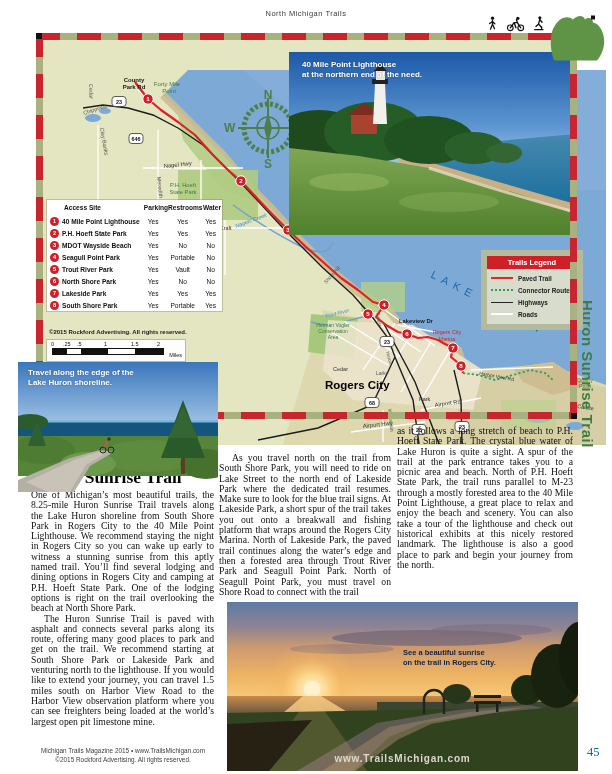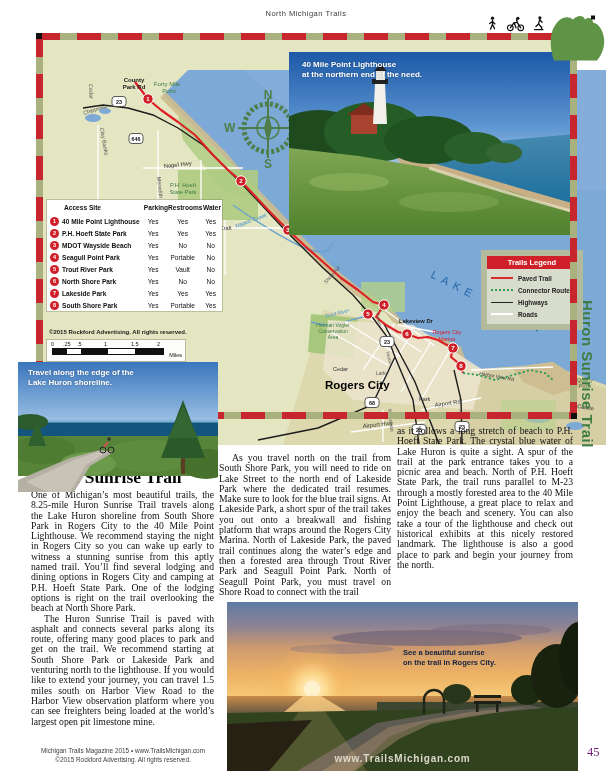--- a/index.html
+++ b/index.html
@@ -74,21 +74,21 @@
        color:#111;text-align:justify;z-index:5;}
   .col p{margin:0;}
   .col p.ind{text-indent:13px;}
   .col1{left:31px;top:490px;width:183px;}
   .col2{left:219px;top:425px;width:172px;margin-top:28px;}
   .col3{left:397px;top:426px;width:176px;}
   
   .foot{position:absolute;left:28px;top:747px;width:190px;text-align:center;font-size:6.4px;
         line-height:8.8px;color:#3d3d3d;}
   .pagenum{position:absolute;left:587px;top:745px;font-family:"Liberation Serif",serif;
-           font-size:12.5px;color:#701a75;}
+           font-size:12.5px;color:#0369a1;}
   
   .side-title{position:absolute;left:579px;top:300px;height:210px;writing-mode:vertical-rl;
               font-weight:bold;font-size:15px;color:#3e7c42;letter-spacing:.5px;z-index:6;}
 </style>
 </head>
 <body>
 
 <div class="page">
 
   <div class="hdr-title">North Michigan Trails</div>

